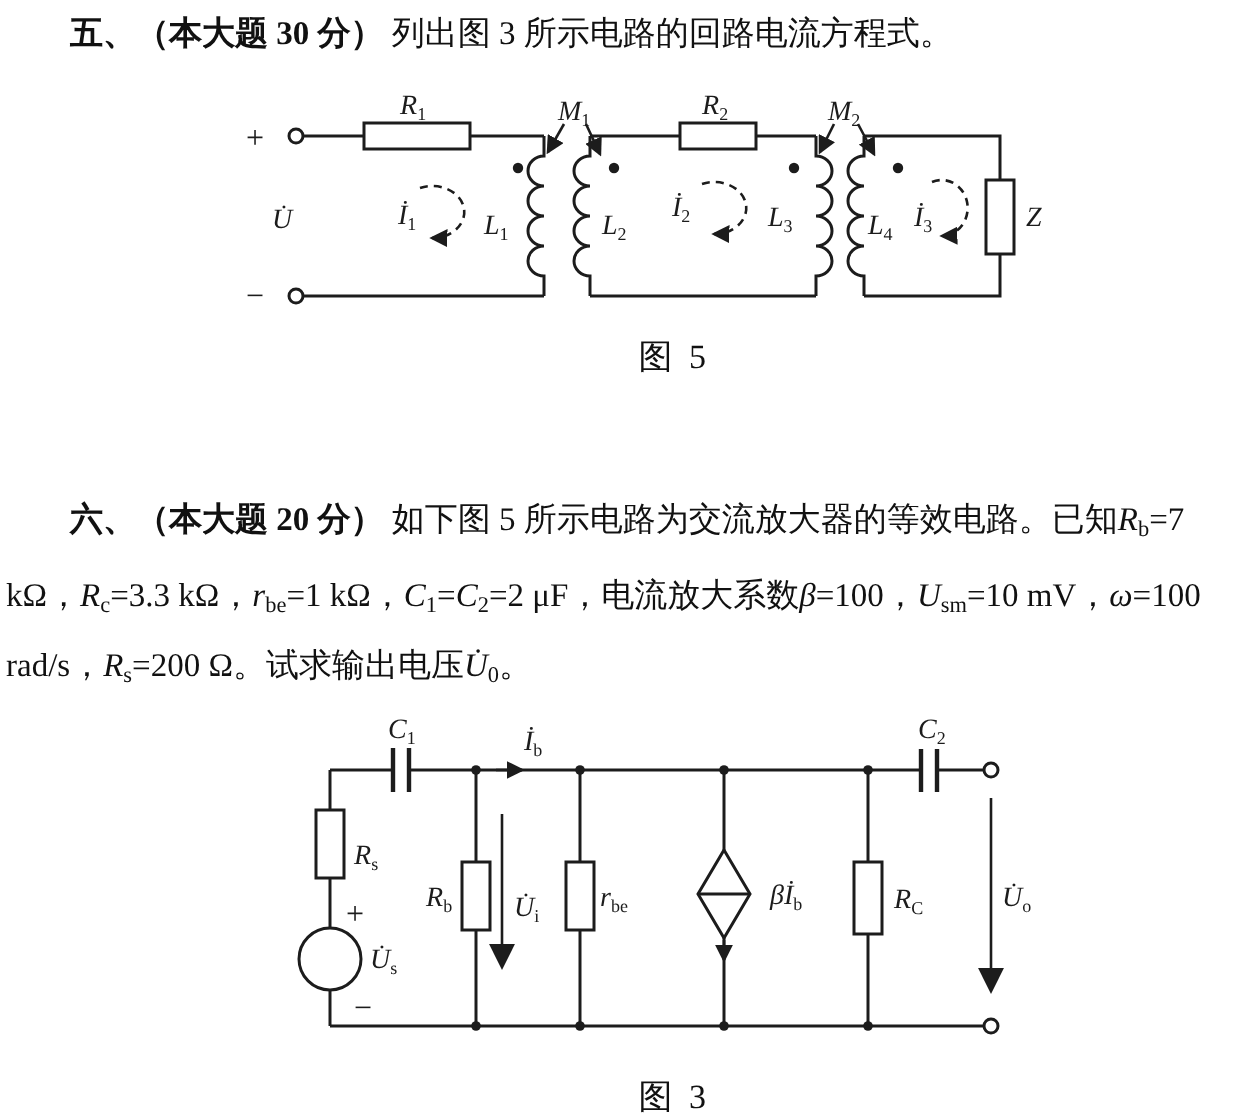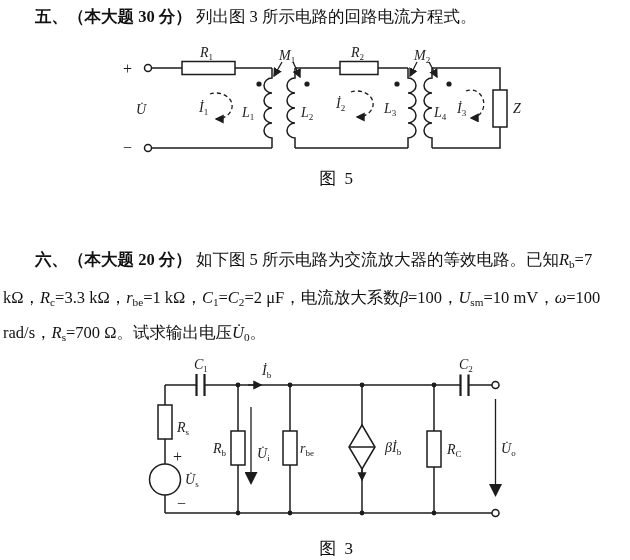--- a/index.html
+++ b/index.html
@@ -100,21 +100,21 @@
     <text class="lbl" x="301" y="117"><tspan>L</tspan><tspan class="sub" dy="3">2</tspan></text>
     <text class="lbl" x="384" y="113"><tspan>L</tspan><tspan class="sub" dy="3">3</tspan></text>
     <text class="lbl" x="434" y="117"><tspan>L</tspan><tspan class="sub" dy="3">4</tspan></text>
     <text class="lbl" x="513" y="113"><tspan>Z</tspan></text>
   </svg>
 
   <div class="caption" style="left:275px;top:167px;">图 5</div>
 
   <div class="textline" style="left:35px;top:249px;"><span class="seg-b">六、（本大题 20 分）</span><span class="seg-n"> 如下图 5 所示电路为交流放大器的等效电路。已知</span><span class="seg-i">R</span><span class="seg-sub">b</span><span class="seg-n">=7</span></div>
   <div class="textline" style="left:3px;top:287px;"><span class="seg-n">kΩ，</span><span class="seg-i">R</span><span class="seg-sub">c</span><span class="seg-n">=3.3 kΩ，</span><span class="seg-i">r</span><span class="seg-sub">be</span><span class="seg-n">=1 kΩ，</span><span class="seg-i">C</span><span class="seg-sub">1</span><span class="seg-n">=</span><span class="seg-i">C</span><span class="seg-sub">2</span><span class="seg-n">=2 μF，电流放大系数</span><span class="seg-i">β</span><span class="seg-n">=100，</span><span class="seg-i">U</span><span class="seg-sub">sm</span><span class="seg-n">=10 mV，</span><span class="seg-i">ω</span><span class="seg-n">=100</span></div>
-  <div class="textline" style="left:3px;top:322px;"><span class="seg-n">rad/s，</span><span class="seg-i">R</span><span class="seg-sub">s</span><span class="seg-n">=700 Ω。试求输出电压</span><span class="seg-i">U̇</span><span class="seg-sub">0</span><span class="seg-n">。</span></div>
+  <div class="textline" style="left:3px;top:322px;"><span class="seg-n">rad/s，</span><span class="seg-i">R</span><span class="seg-sub">s</span><span class="seg-n">=200 Ω。试求输出电压</span><span class="seg-i">U̇</span><span class="seg-sub">0</span><span class="seg-n">。</span></div>
 
   <svg style="left:145px;top:355px;" width="380" height="172" viewBox="145 355 380 172">
     <defs>
       <marker id="arrB" viewBox="0 0 10 10" refX="8.5" refY="5" markerWidth="10" markerHeight="10" orient="auto-start-reverse">
         <path d="M0,0 L10,5 L0,10 z" fill="#1c1c1c"></path>
       </marker>
       <marker id="arrS" viewBox="0 0 10 10" refX="8.5" refY="5" markerWidth="7" markerHeight="7" orient="auto-start-reverse">
         <path d="M0,0 L10,5 L0,10 z" fill="#1c1c1c"></path>
       </marker>
     </defs>

